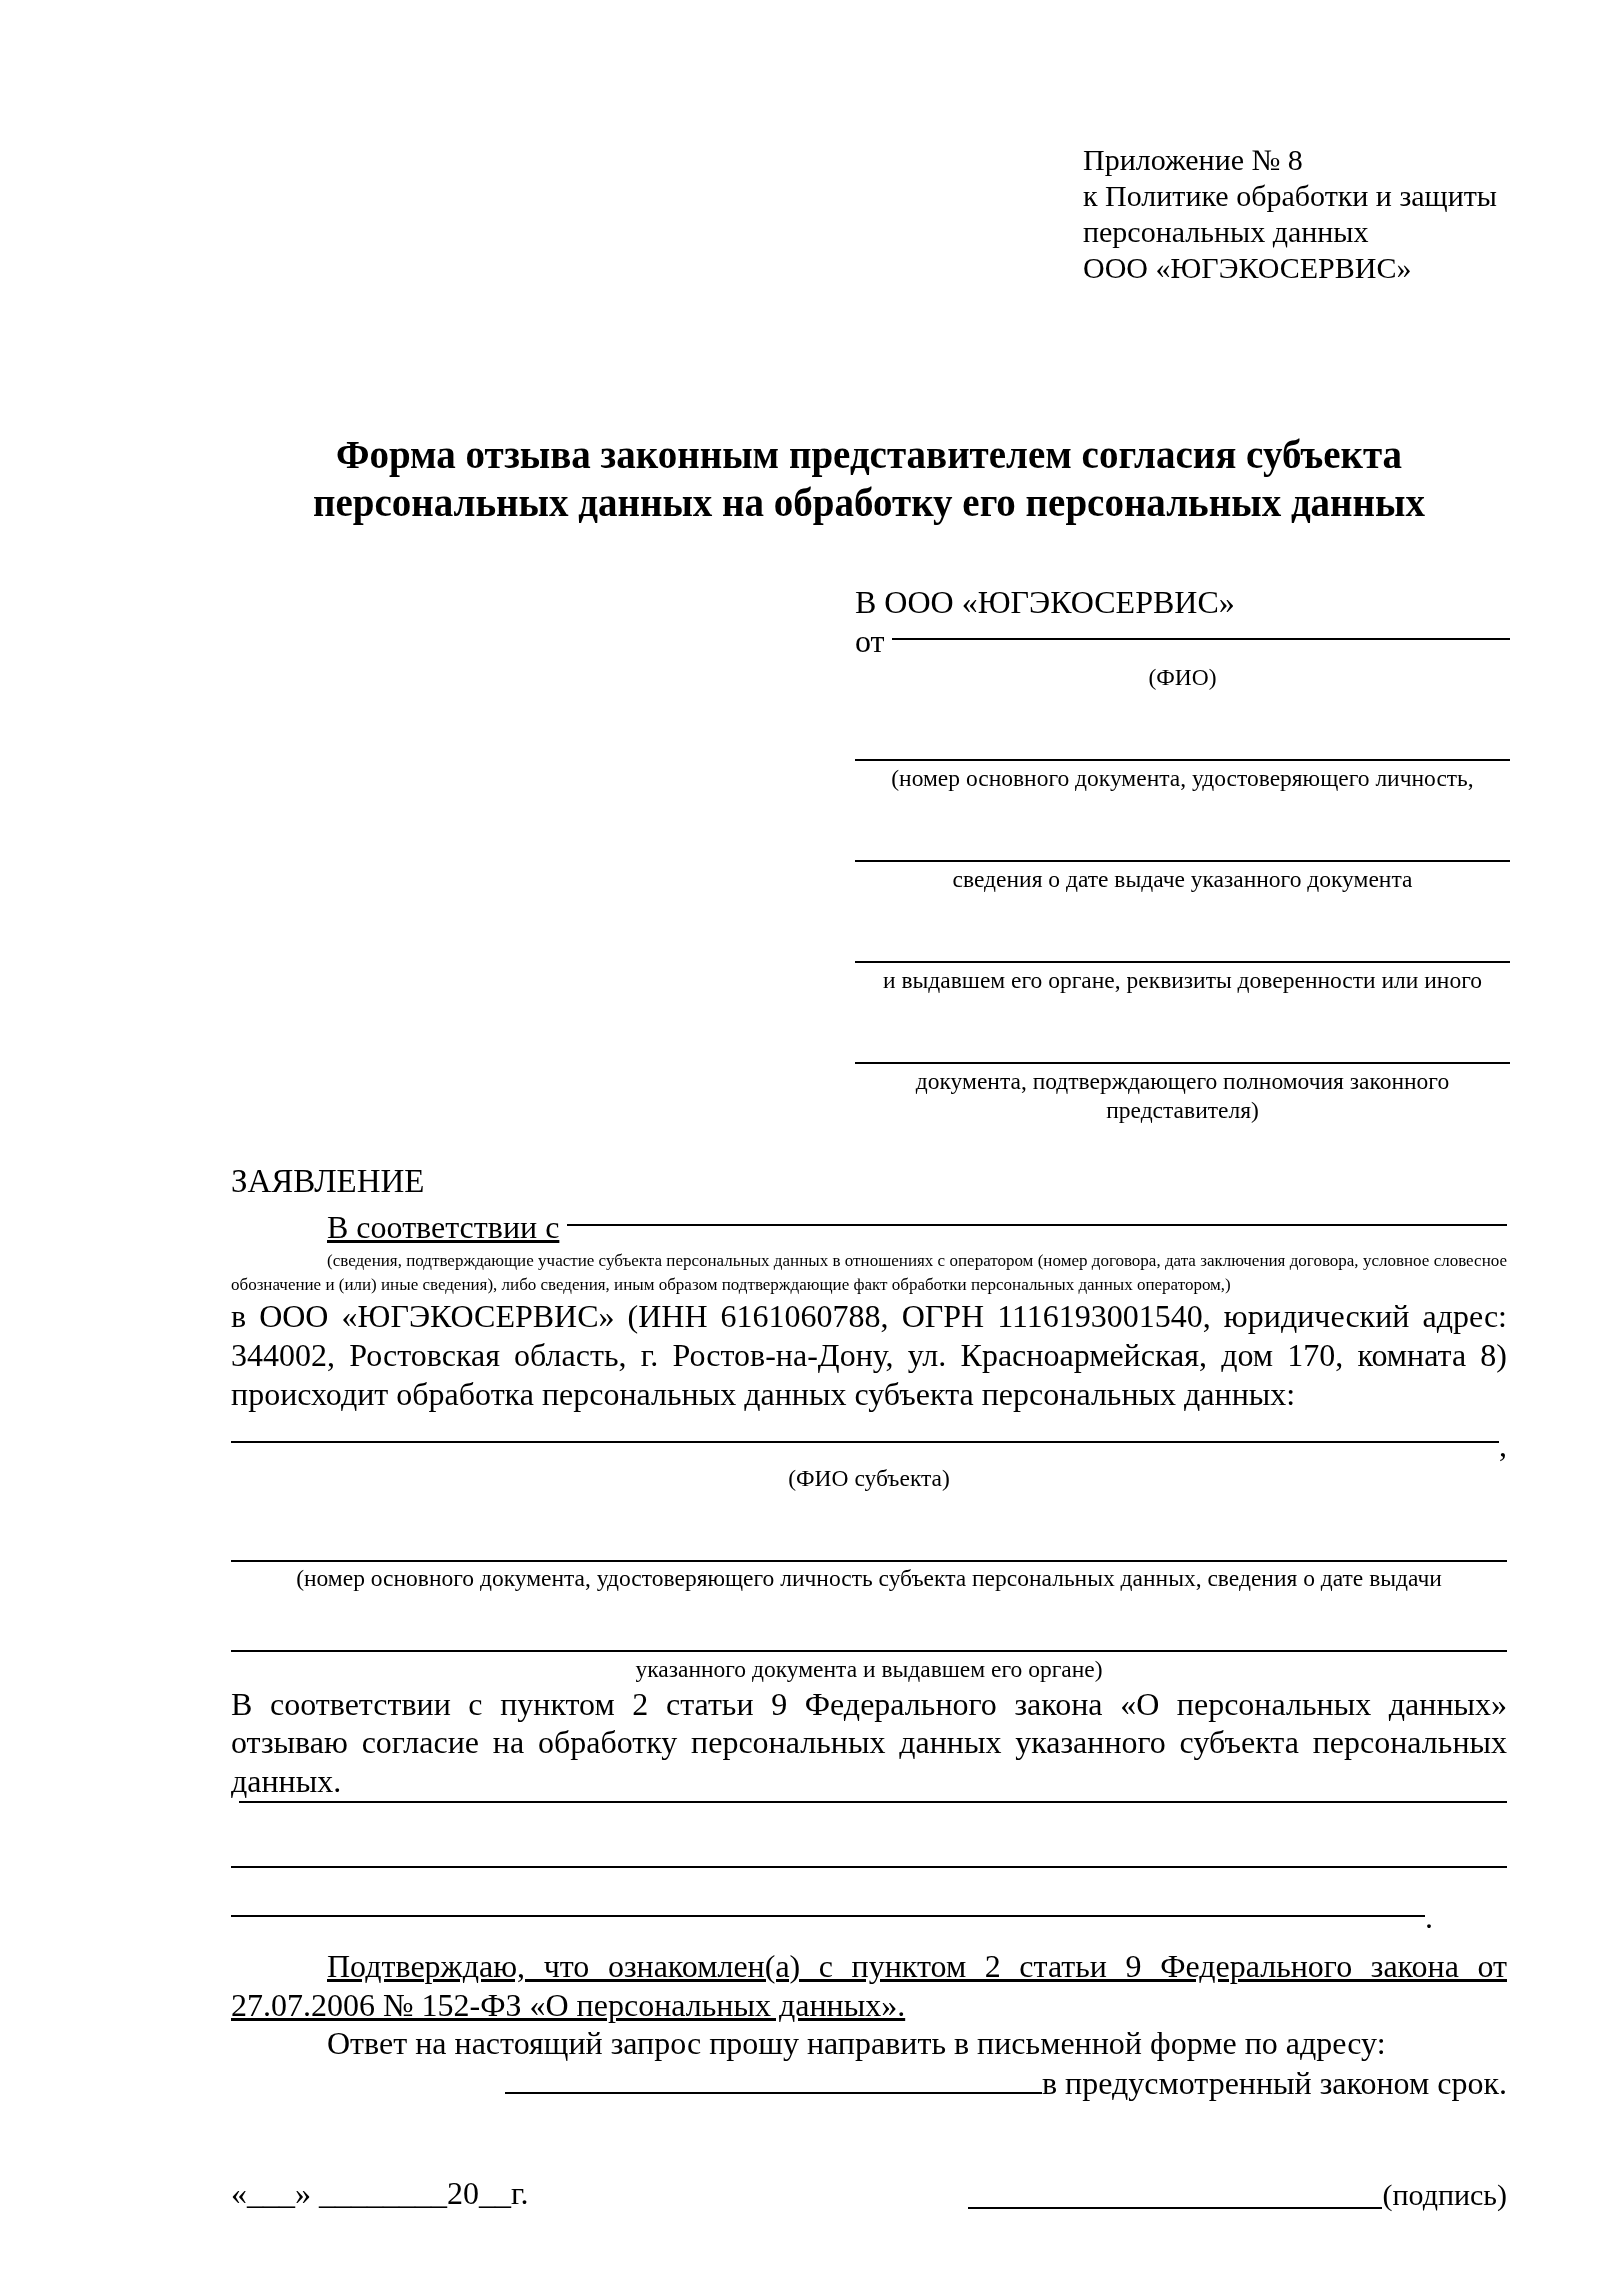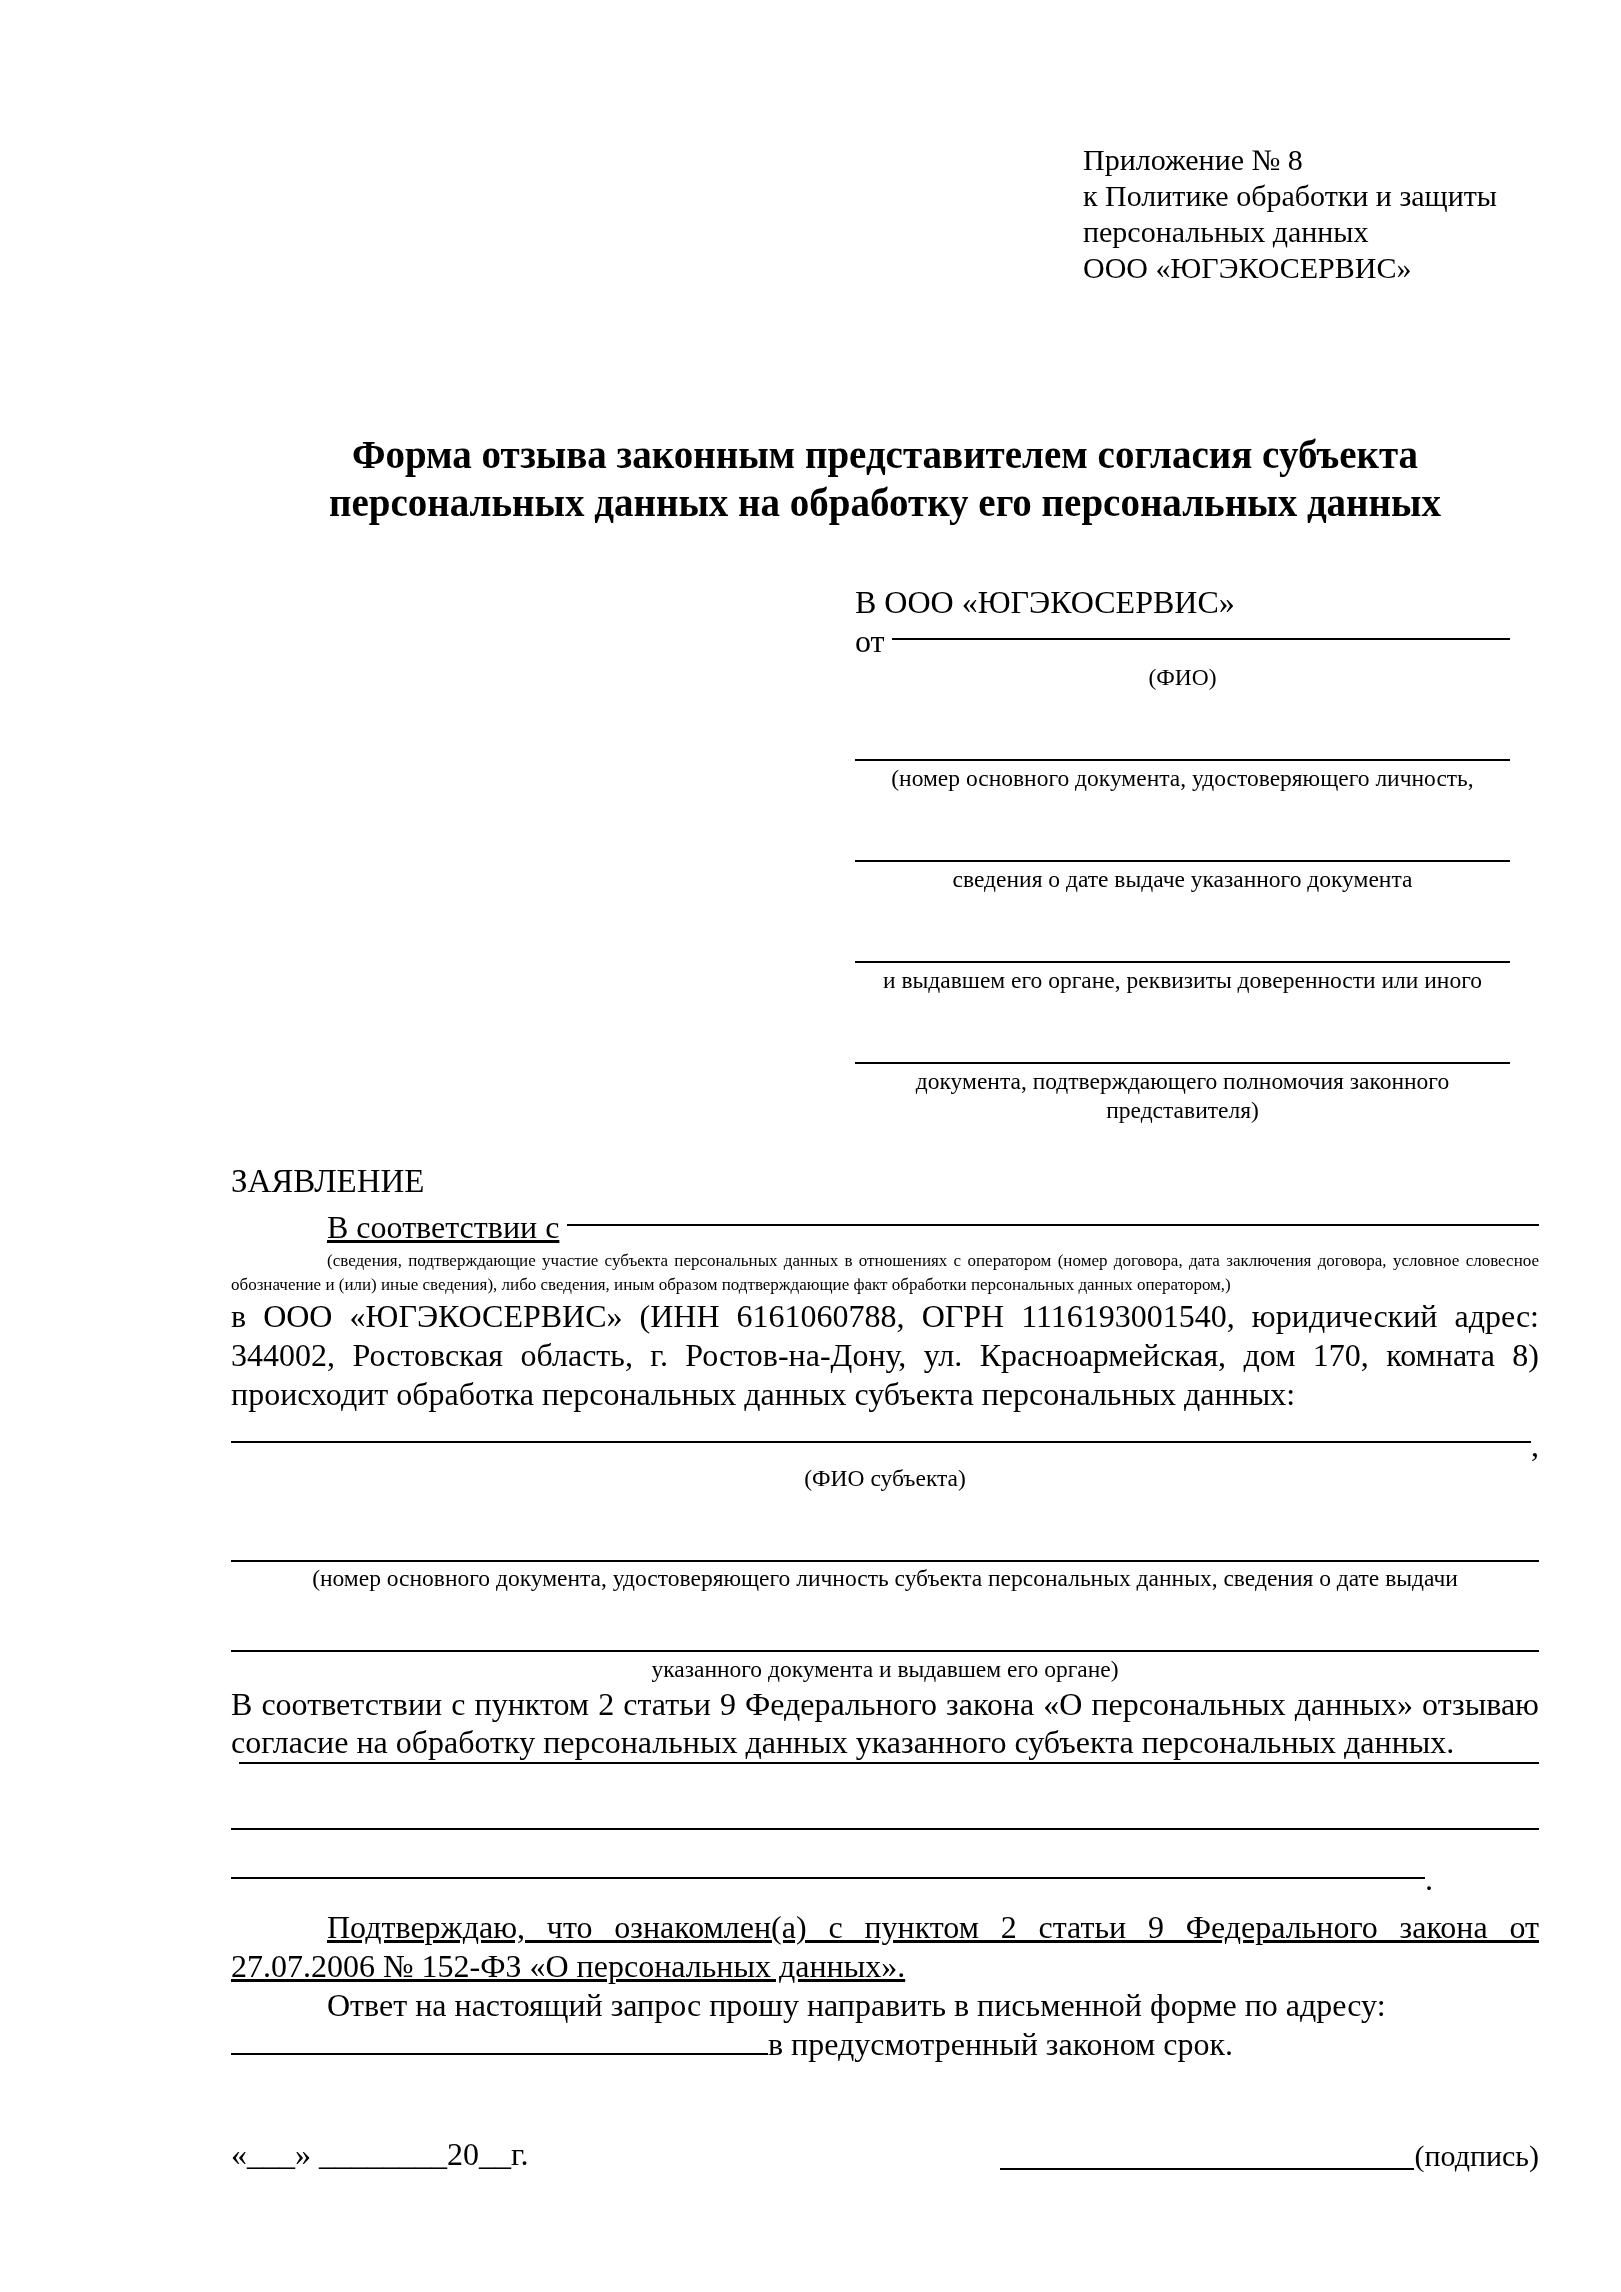--- a/index.html
+++ b/index.html
@@ -6,21 +6,21 @@
   .page {
     position: relative;
     width: 1621px;
     height: 2293px;
     background: #ffffff;
     color: #000000;
     font-family: "Liberation Serif", "DejaVu Serif", serif;
     font-size: 32px;
     line-height: 1.21;
     box-sizing: border-box;
-    padding: 142px 82px 0 231px;
+    padding: 142px 114px 0 231px;
     overflow: hidden;
   }
   
   .appendix { margin-left: 852px; font-size: 30px; line-height: 1.2; }
   
   .title { margin-top: 145px; text-align: center; font-weight: bold; font-size: 39px; line-height: 1.22; }
   
   .addressee { margin-top: 57px; margin-left: 624px; width: 655px; }
   .flexrow { display: flex; align-items: center; }
   .fill { flex: 1 1 auto; border-bottom: 2.9px solid #000; margin-bottom: 4.9px; }
@@ -37,21 +37,21 @@
   .para.p-indent { text-indent: 96px; }
   .subject-row { margin-top: 15.7px; }
   .subject-row .fill { margin-left: 0; }
   .suffix { line-height: 1; }
   .wide-line-1 { height: 39px; margin-top: 27.4px; }
   .wide-line-2 { height: 39px; margin-top: 17.6px; }
   .reason-line-1 { height: 41px; margin-top: 17.6px; }
   .dot-row { margin-top: 33px; }
   .dot-row .fill { flex: 0 0 auto; width: 1194px; margin-left: 0; margin-bottom: 2px; }
   .confirm { margin-top: 13.7px; text-decoration: underline; }
-  .reply-tail-row { margin-top: 0; }
+  .reply-tail-row { margin-top: 0; text-align: right; }
   .reply-line { display: inline-block; width: 537px; border-bottom: 2.9px solid #000; height: 29px; }
   
   .footer { display: flex; justify-content: space-between; align-items: flex-end; margin-top: 71px; }
   .sig-group { display: flex; align-items: flex-end; }
   .sig-line { width: 414px; border-bottom: 2.9px solid #000; height: 33px; margin-bottom: 3.9px; }
   .sig-cap { font-size: 30px; }
 </style>
 </head>
 <body>
 

